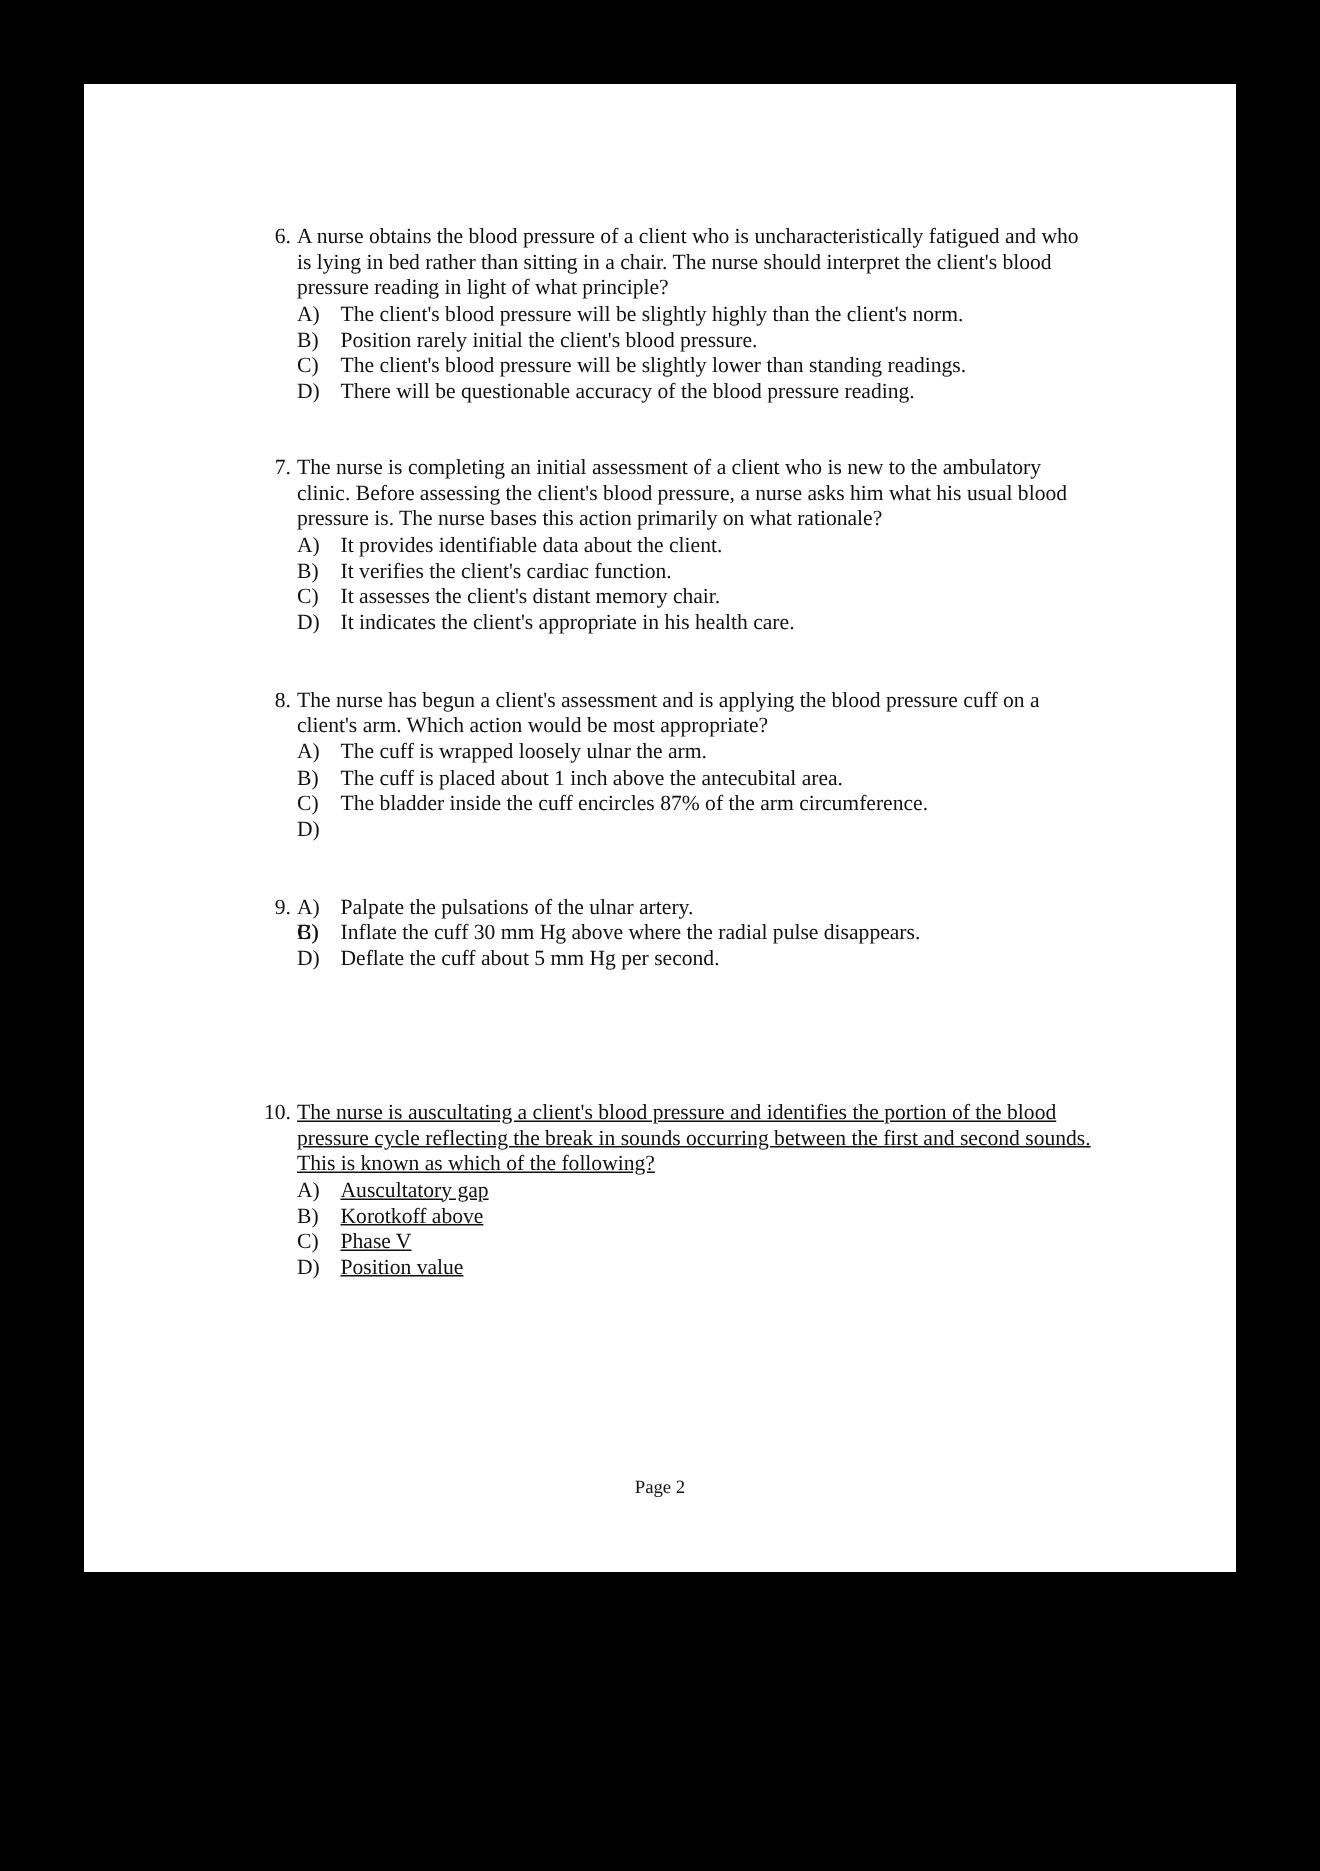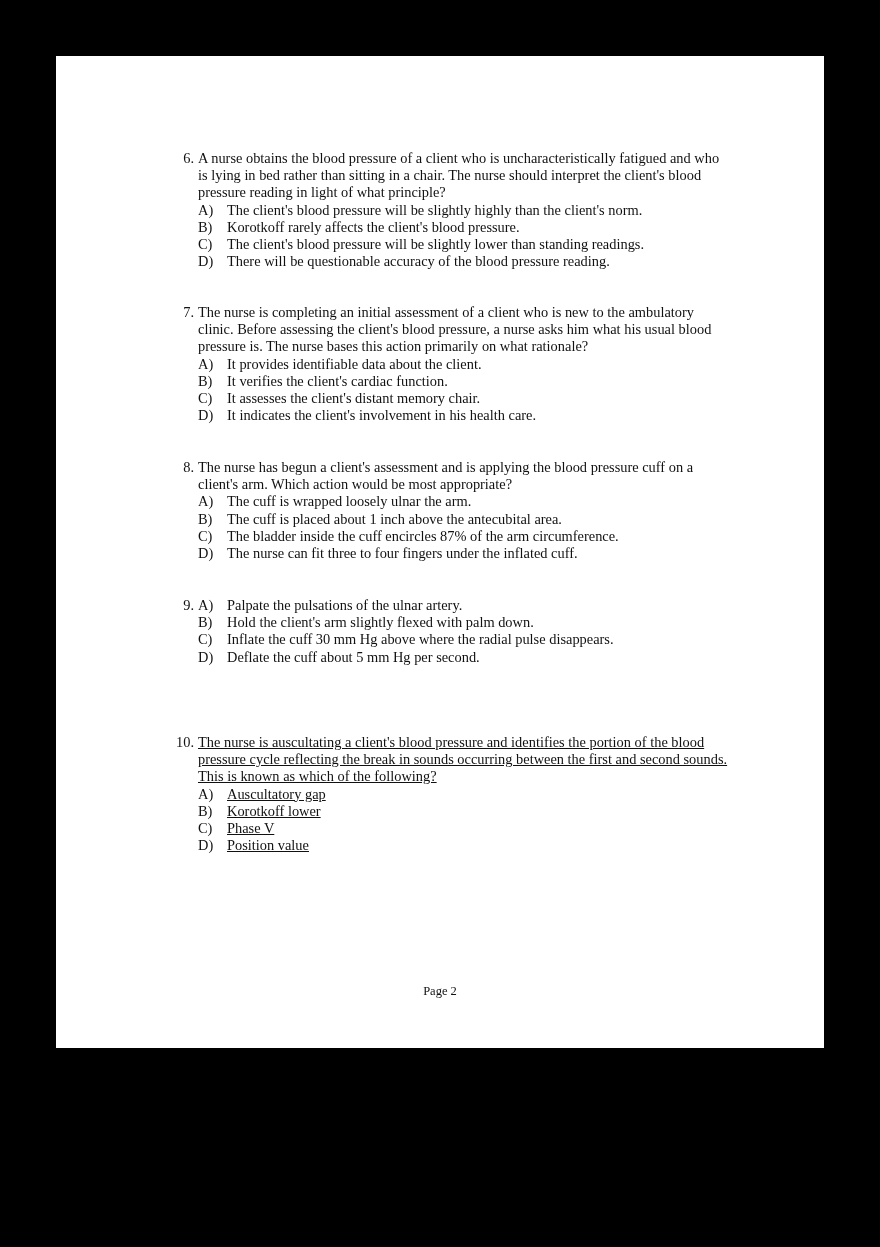--- a/index.html
+++ b/index.html
@@ -68,62 +68,62 @@
 <body>
 
 <div class="page">
 
   <div class="question" style="top:94px;">
     <div class="q-row">
       <span class="q-num">6.</span>
       <span class="q-stem">A nurse obtains the blood pressure of a client who is uncharacteristically fatigued and who is lying in bed rather than sitting in a chair. The nurse should interpret the client's blood pressure reading in light of what principle?</span>
     </div>
     <div class="opt"><span class="opt-letter">A)</span><span>The client's blood pressure will be slightly highly than the client's norm.</span></div>
-    <div class="opt"><span class="opt-letter">B)</span><span>Korotkoff rarely affects the client's blood pressure.</span></div>
+    <div class="opt"><span class="opt-letter">B)</span><span>Position rarely initial the client's blood pressure.</span></div>
     <div class="opt"><span class="opt-letter">C)</span><span>The client's blood pressure will be slightly lower than standing readings.</span></div>
     <div class="opt"><span class="opt-letter">D)</span><span>There will be questionable accuracy of the blood pressure reading.</span></div>
   </div>
 
   <div class="question" style="top:248px;">
     <div class="q-row">
       <span class="q-num">7.</span>
       <span class="q-stem">The nurse is completing an initial assessment of a client who is new to the ambulatory clinic. Before assessing the client's blood pressure, a nurse asks him what his usual blood pressure is. The nurse bases this action primarily on what rationale?</span>
     </div>
     <div class="opt"><span class="opt-letter">A)</span><span>It provides identifiable data about the client.</span></div>
     <div class="opt"><span class="opt-letter">B)</span><span>It verifies the client's cardiac function.</span></div>
     <div class="opt"><span class="opt-letter">C)</span><span>It assesses the client's distant memory chair.</span></div>
-    <div class="opt"><span class="opt-letter">D)</span><span>It indicates the client's involvement in his health care.</span></div>
+    <div class="opt"><span class="opt-letter">D)</span><span>It indicates the client's appropriate in his health care.</span></div>
   </div>
 
   <div class="question" style="top:403px;">
     <div class="q-row">
       <span class="q-num">8.</span>
       <span class="q-stem">The nurse has begun a client's assessment and is applying the blood pressure cuff on a client's arm. Which action would be most appropriate?</span>
     </div>
     <div class="opt"><span class="opt-letter">A)</span><span>The cuff is wrapped loosely ulnar the arm.</span></div>
     <div class="opt"><span class="opt-letter">B)</span><span>The cuff is placed about 1 inch above the antecubital area.</span></div>
     <div class="opt"><span class="opt-letter">C)</span><span>The bladder inside the cuff encircles 87% of the arm circumference.</span></div>
-    <div class="opt"><span class="opt-letter">D)</span><span>The nurse can fit three to four fingers under the inflated cuff.</span></div>
+    <div class="opt"><span class="opt-letter">D)</span></div>
   </div>
 
   <div class="question" style="top:541px;">
     <div class="q-row">
       <span class="q-num">9.</span>
     </div>
     <div class="opt"><span class="opt-letter">A)</span><span>Palpate the pulsations of the ulnar artery.</span></div>
-    <div class="opt"><span class="opt-letter">B)</span><span>Hold the client's arm slightly flexed with palm down.</span></div>
+    <div class="opt"><span class="opt-letter">B)</span></div>
     <div class="opt"><span class="opt-letter">C)</span><span>Inflate the cuff 30 mm Hg above where the radial pulse disappears.</span></div>
     <div class="opt"><span class="opt-letter">D)</span><span>Deflate the cuff about 5 mm Hg per second.</span></div>
   </div>
 
   <div class="question" style="top:678px;text-decoration:underline;">
     <div class="q-row">
       <span class="q-num">10.</span>
       <span class="q-stem">The nurse is auscultating a client's blood pressure and identifies the portion of the blood pressure cycle reflecting the break in sounds occurring between the first and second sounds. This is known as which of the following?</span>
     </div>
     <div class="opt"><span class="opt-letter">A)</span><span>Auscultatory gap</span></div>
-    <div class="opt"><span class="opt-letter">B)</span><span>Korotkoff lower</span></div>
+    <div class="opt"><span class="opt-letter">B)</span><span>Korotkoff above</span></div>
     <div class="opt"><span class="opt-letter">C)</span><span>Phase V</span></div>
     <div class="opt"><span class="opt-letter">D)</span><span>Position value</span></div>
   </div>
 
   <div class="footer">Page 2</div>
 </div>
 
 </body></html>

